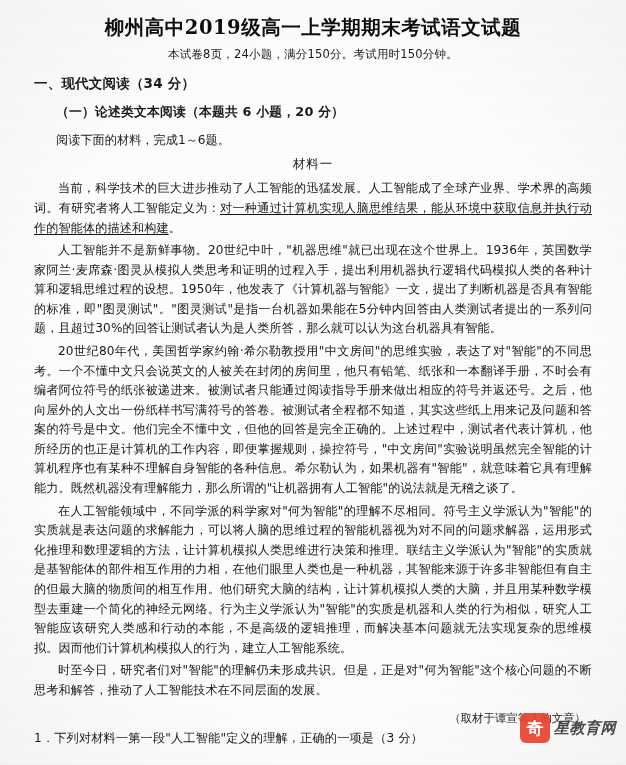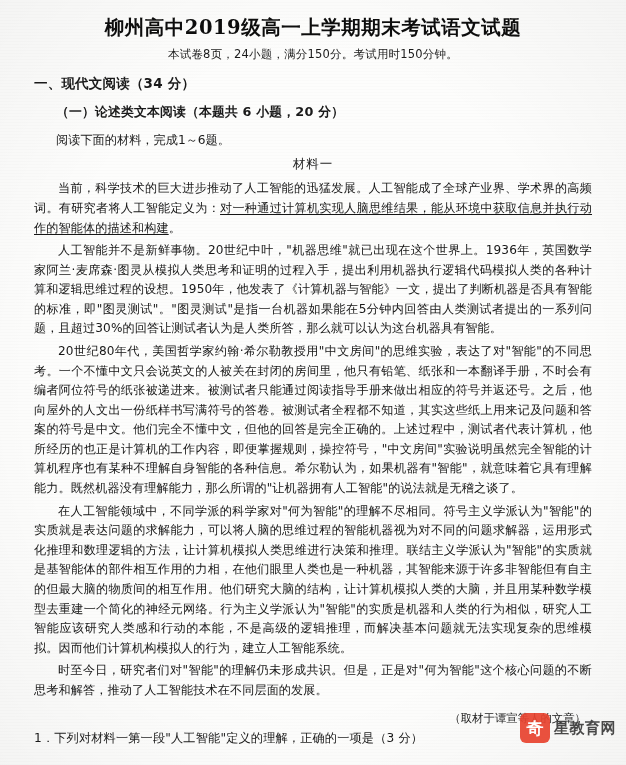--- a/index.html
+++ b/index.html
@@ -123,20 +123,21 @@
     align-items: center;
     justify-content: center;
     font-family: "DejaVu Serif", serif;
   }
   .wm-text {
     font-size: 15px;
     font-weight: bold;
     color: #3a3a3a;
     letter-spacing: 0.5px;
     font-family: "DejaVu Serif", serif;
+    font-style: italic;
   }
   
   .noise {
     position: absolute;
     inset: 0;
     z-index: 1;
     pointer-events: none;
     background-image:
       repeating-linear-gradient(0deg, rgba(0,0,0,0.012) 0px, rgba(0,0,0,0.012) 1px, rgba(0,0,0,0) 1px, rgba(0,0,0,0) 3px);
   }

